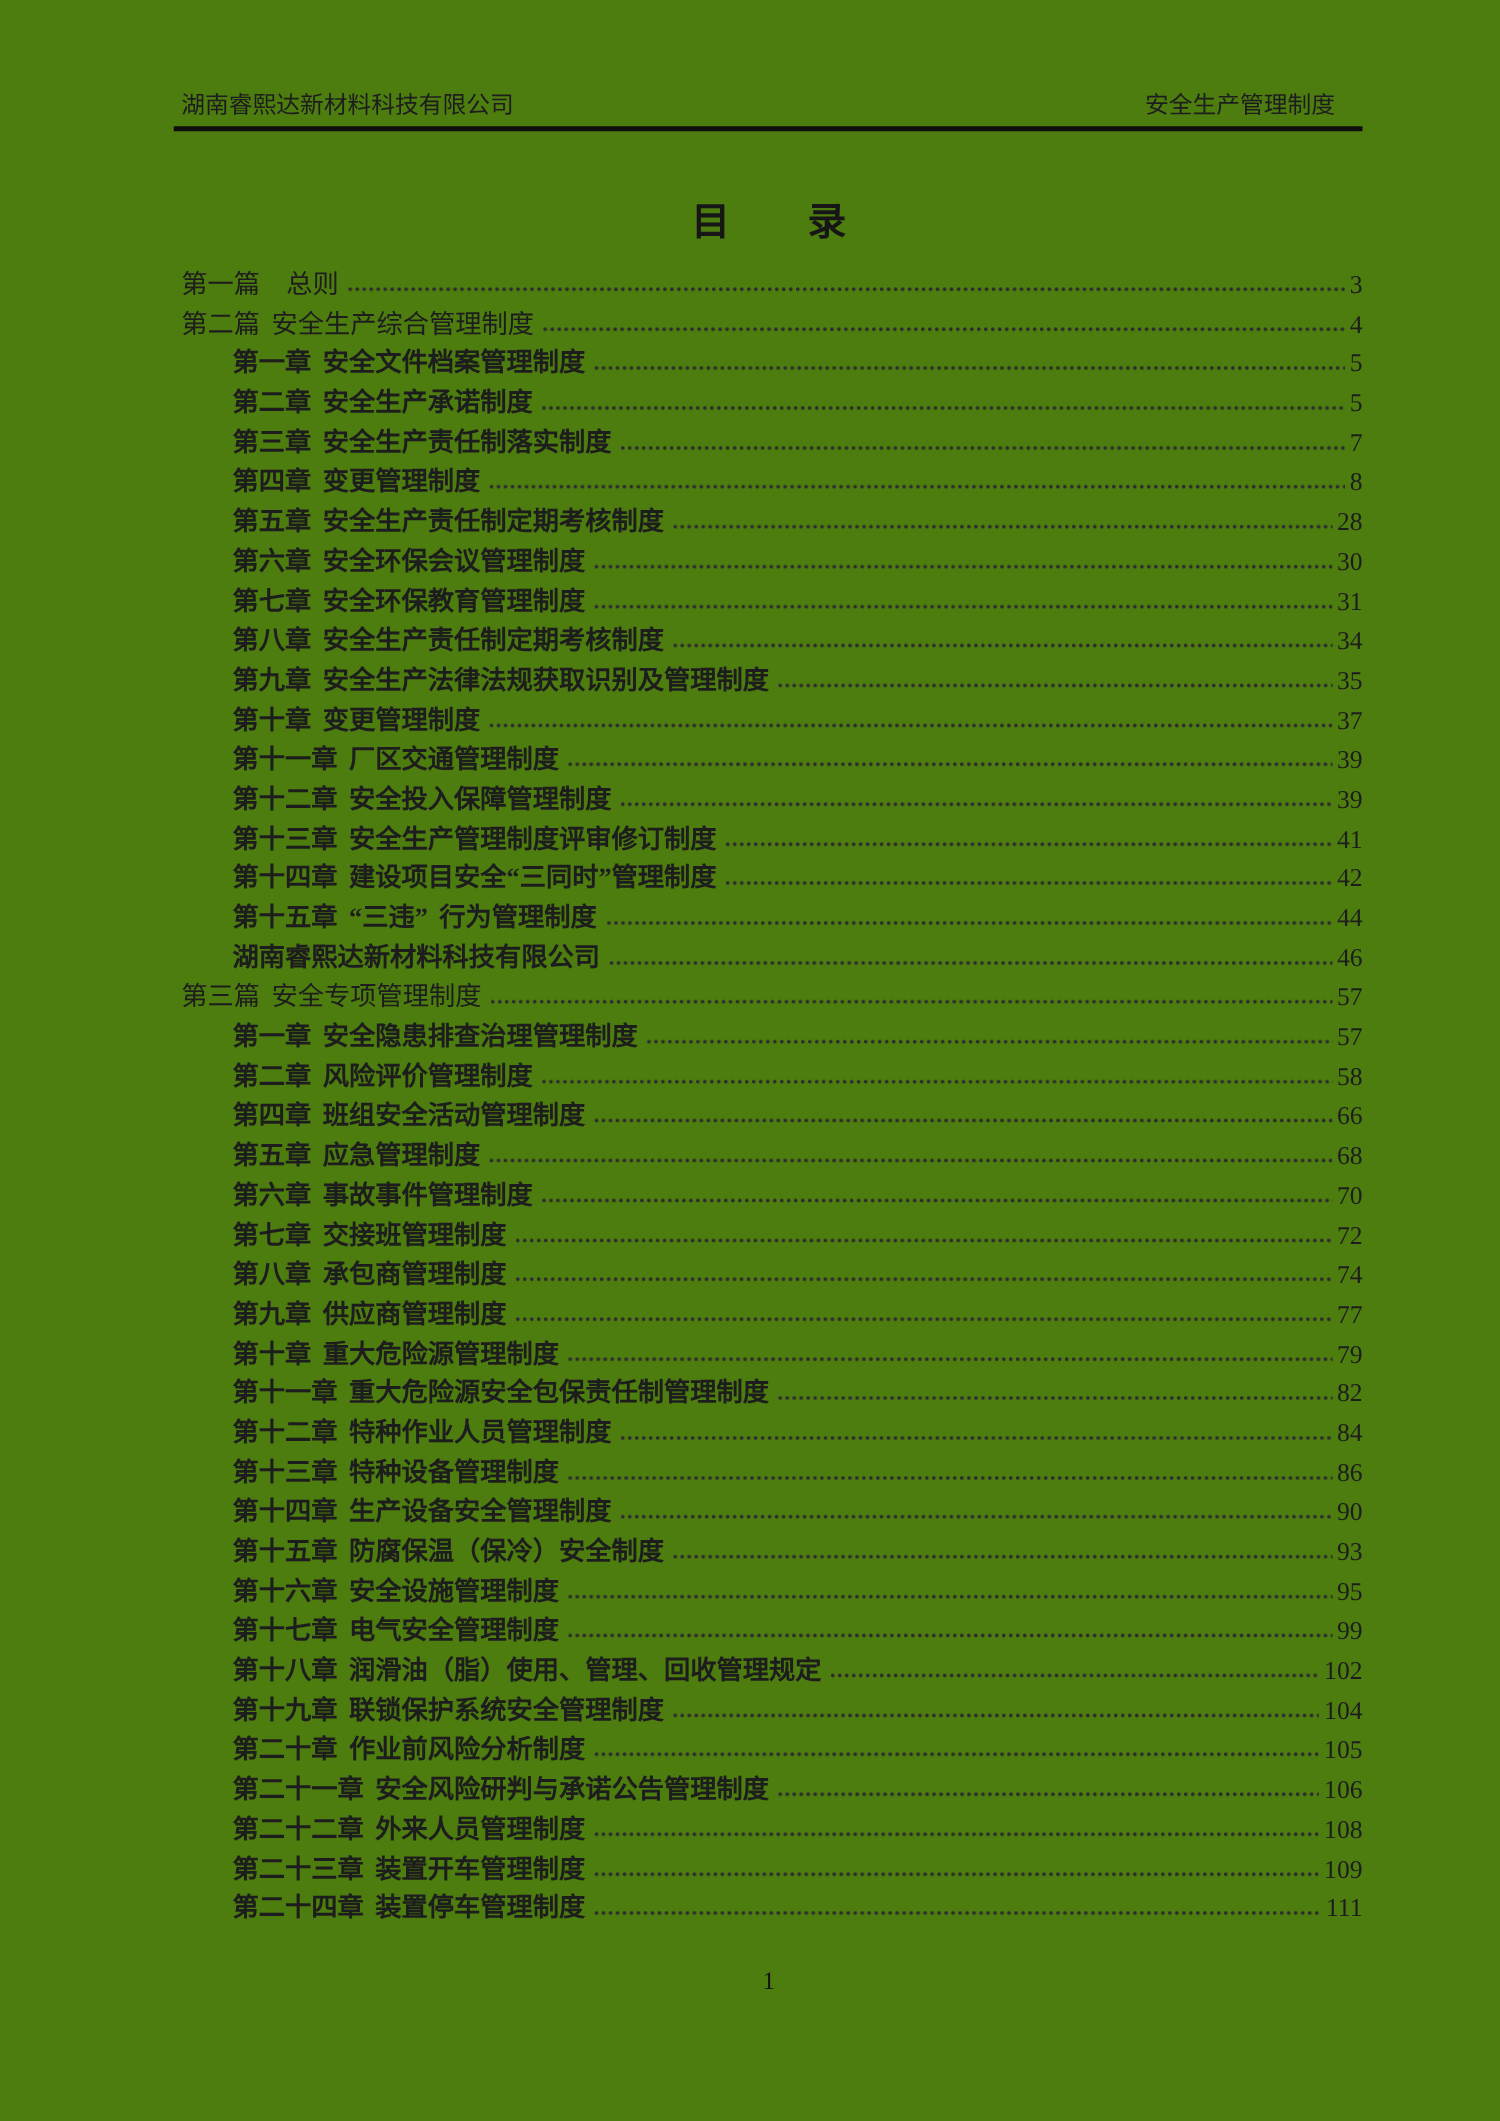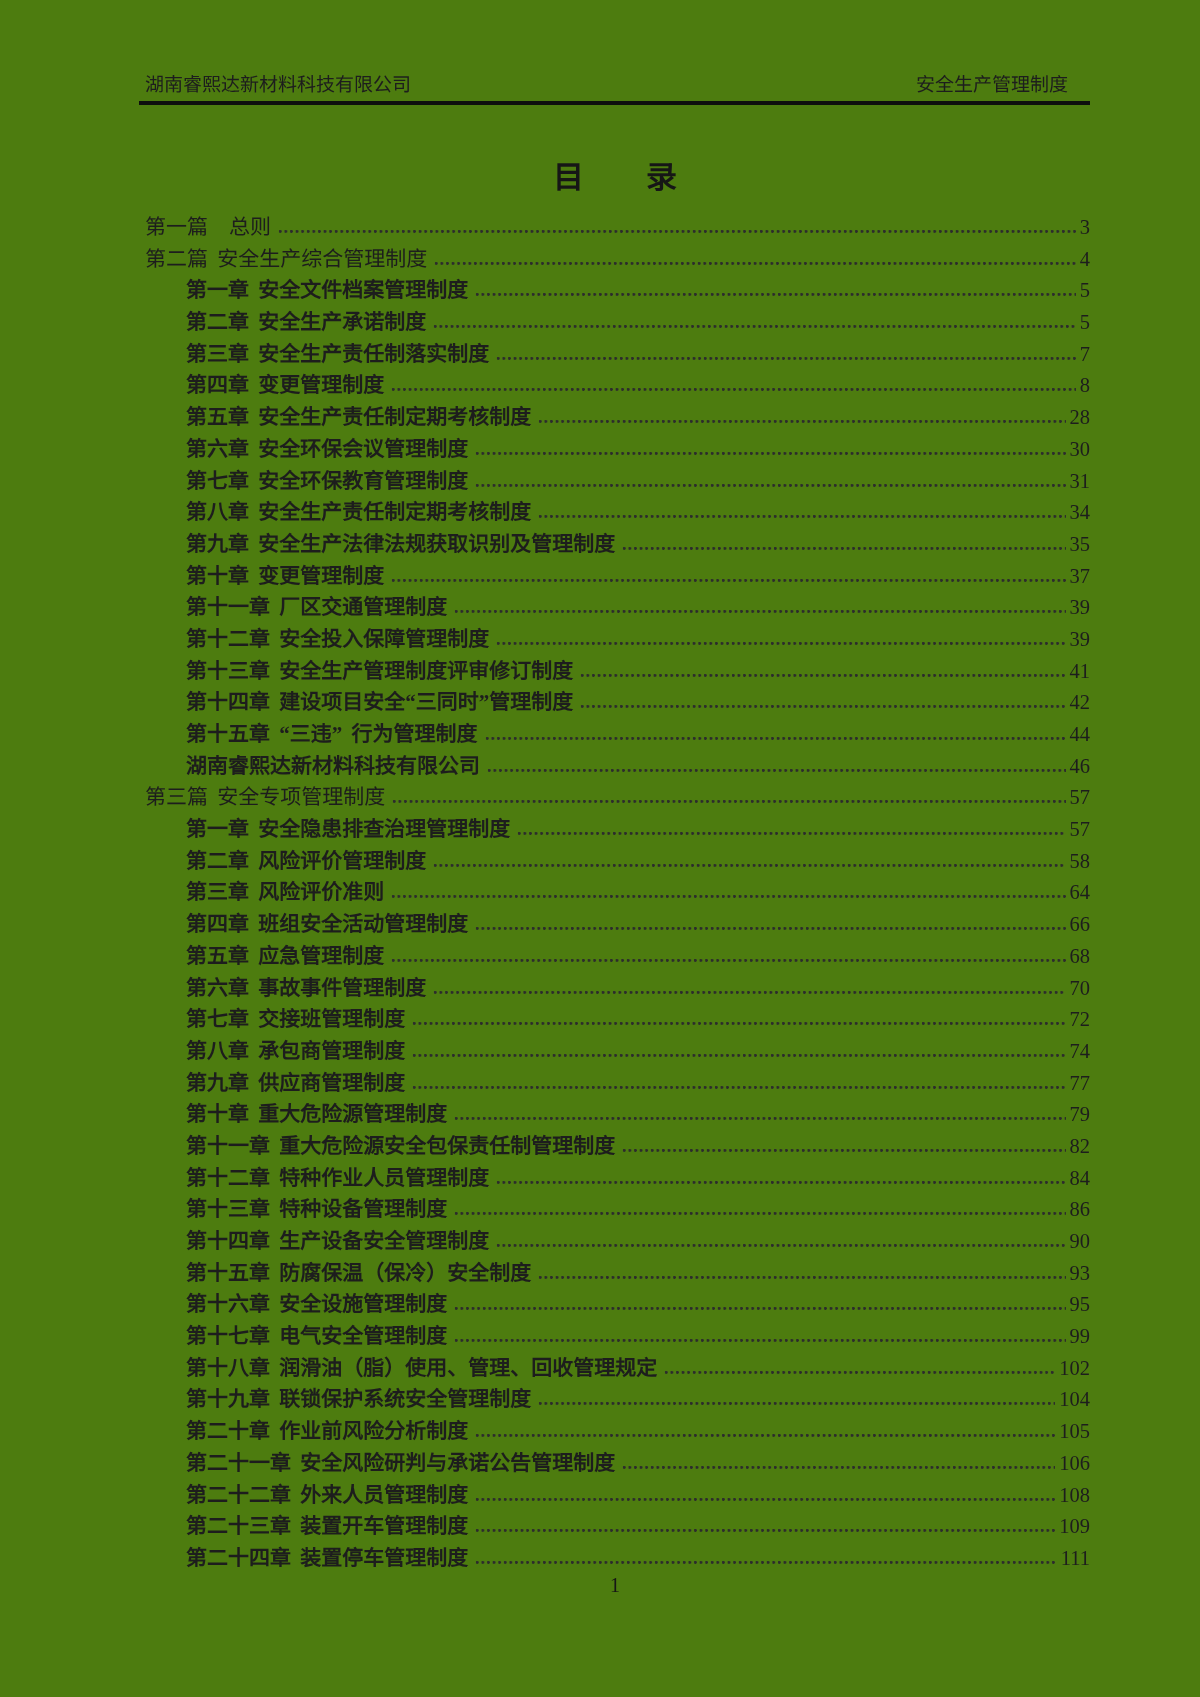--- a/index.html
+++ b/index.html
@@ -221,25 +221,20 @@
     <span class="leader"></span>
     <span class="toc-page">57</span>
   </div>
 
   <div class="toc-row lvl2">
     <span class="toc-label">第二章 风险评价管理制度</span>
     <span class="leader"></span>
     <span class="toc-page">58</span>
   </div>
 
-  <div class="toc-row lvl2">
-    <span class="toc-label">第三章 风险评价准则</span>
-    <span class="leader"></span>
-    <span class="toc-page">64</span>
-  </div>
 
   <div class="toc-row lvl2">
     <span class="toc-label">第四章 班组安全活动管理制度</span>
     <span class="leader"></span>
     <span class="toc-page">66</span>
   </div>
 
   <div class="toc-row lvl2">
     <span class="toc-label">第五章 应急管理制度</span>
     <span class="leader"></span>

